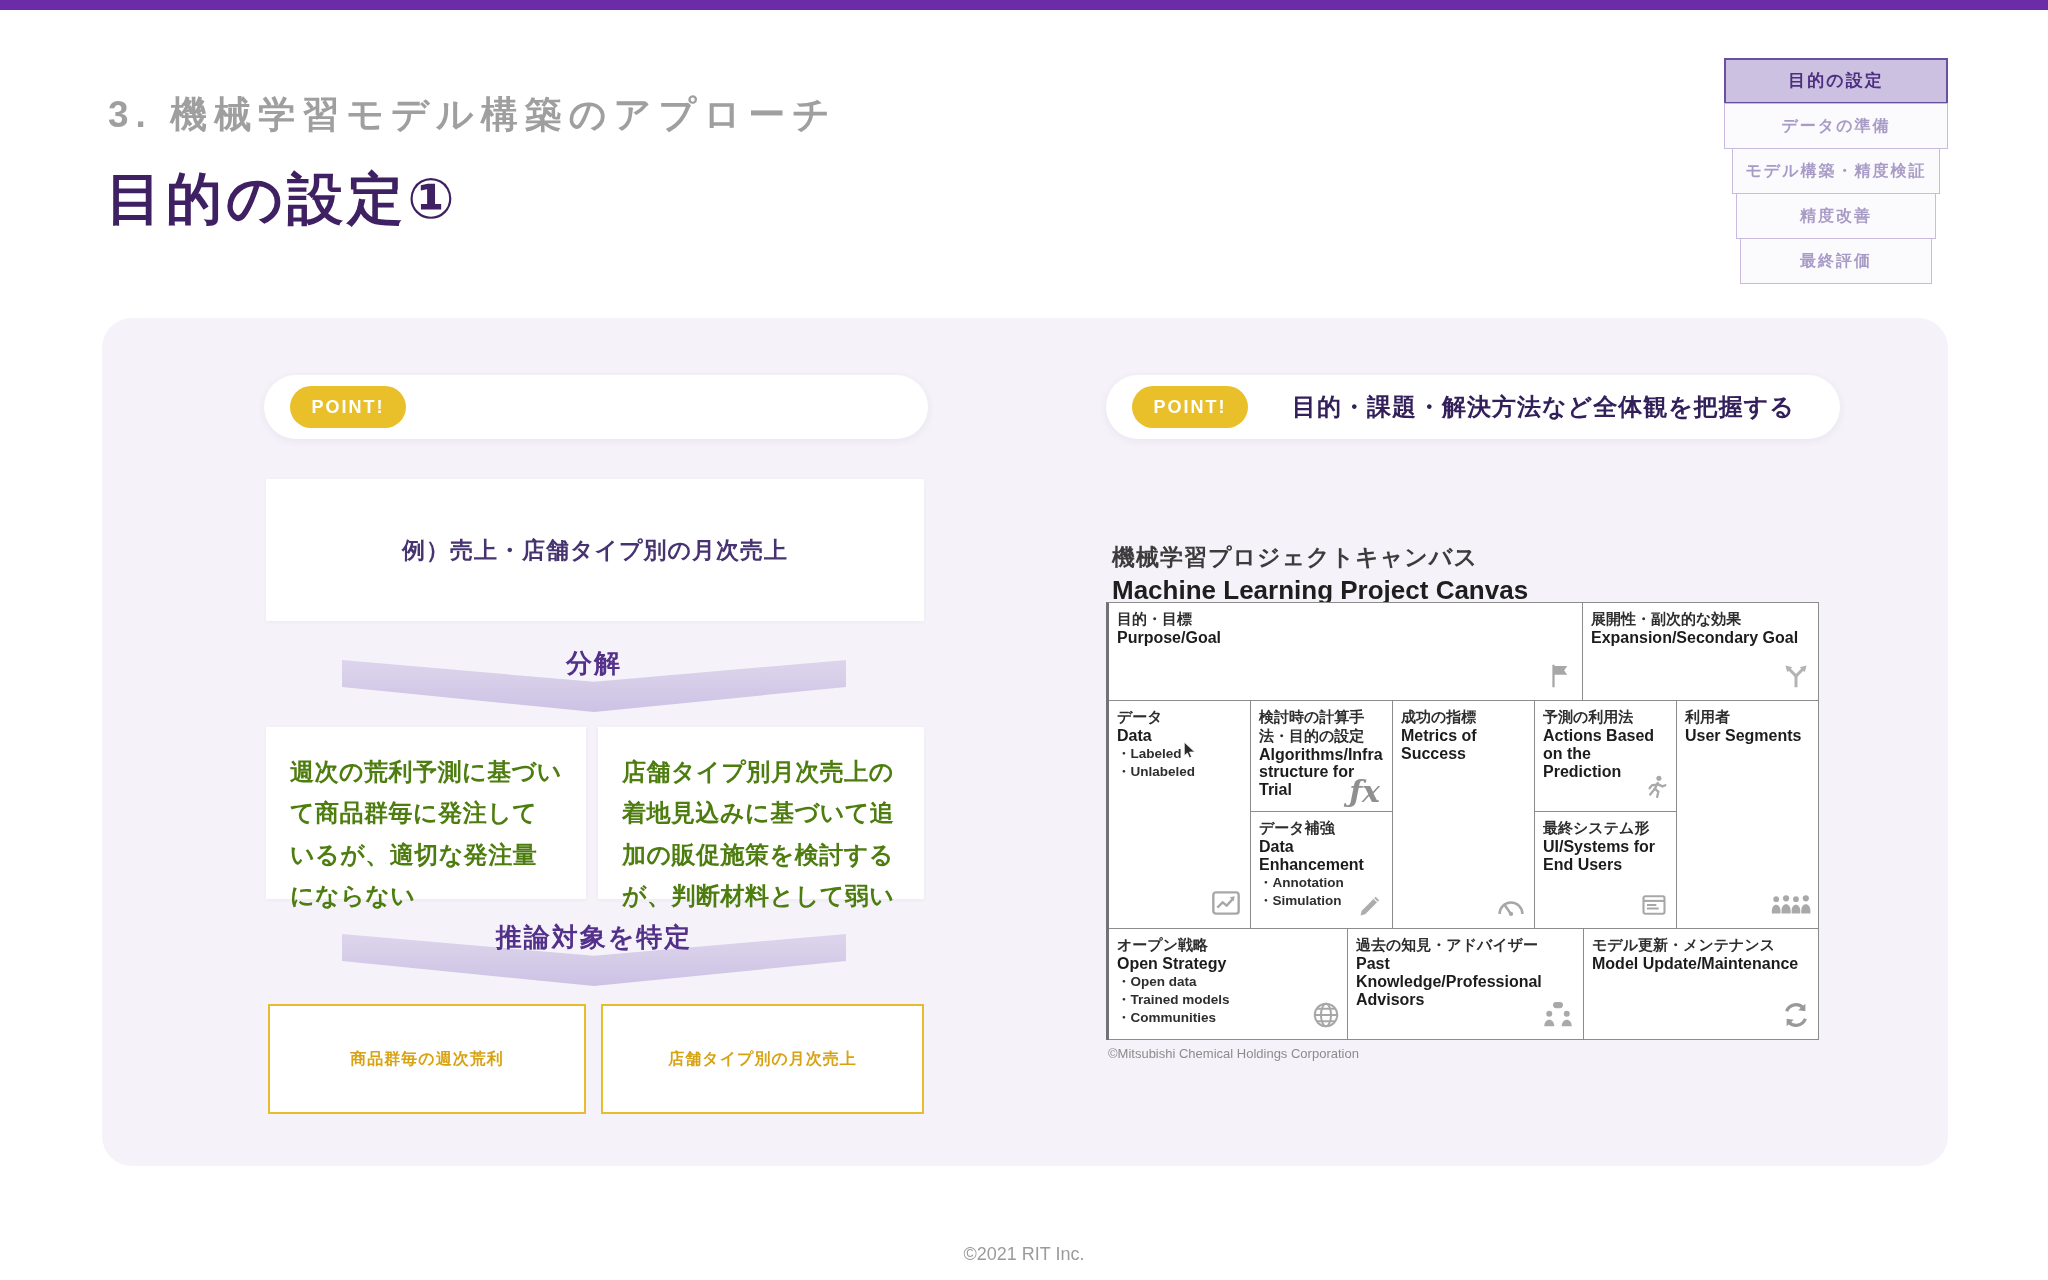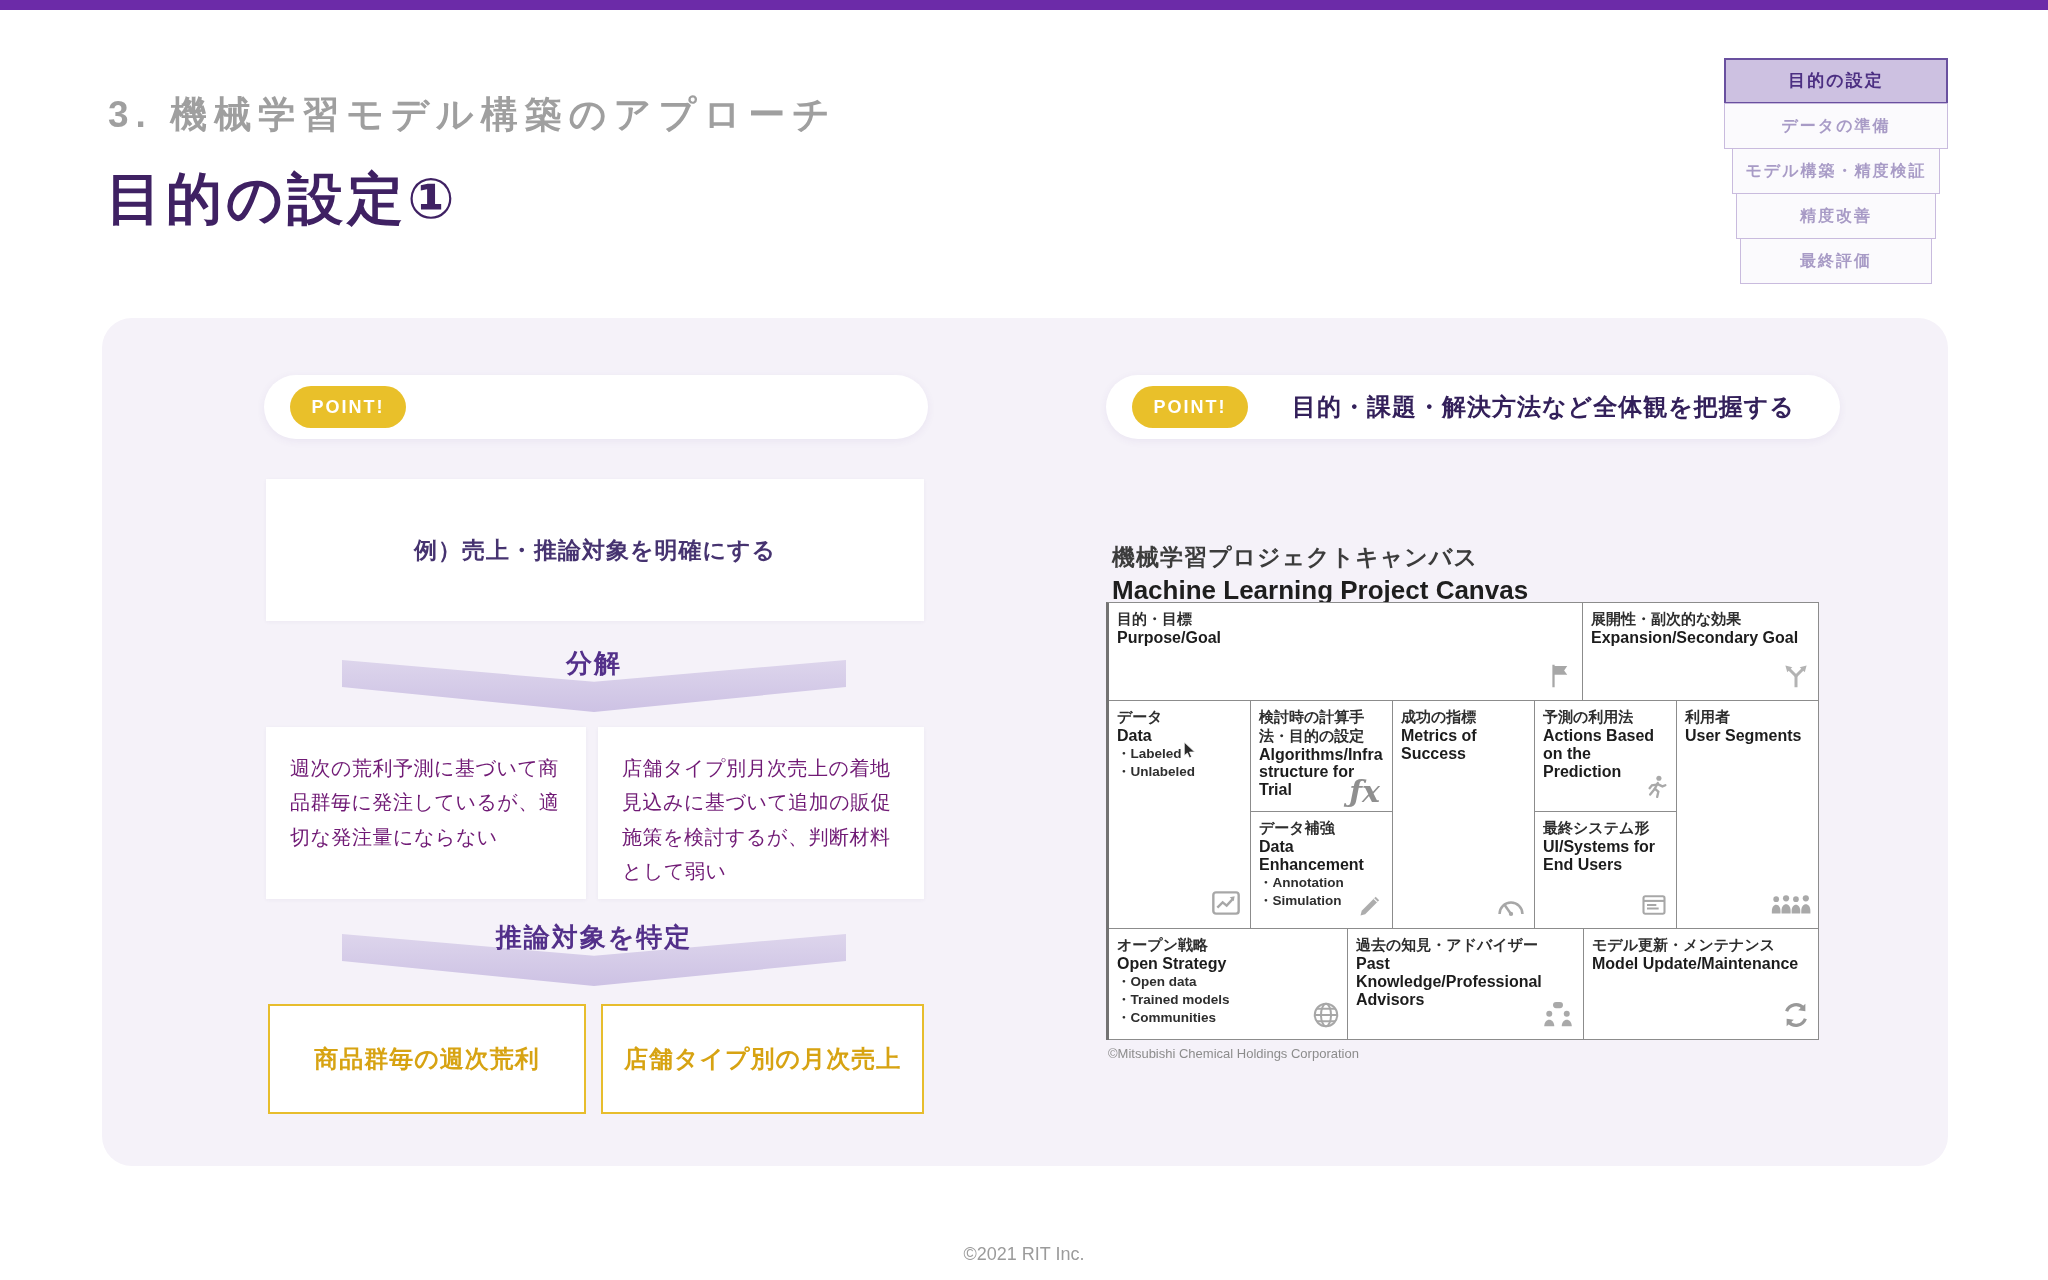--- a/index.html
+++ b/index.html
@@ -48,42 +48,42 @@
   .pill-text{margin-left:44px;font-size:24px;font-weight:700;color:#33205A;letter-spacing:1px;}
 
   
   .white-box{background:#ffffff;box-shadow:0 1px 4px rgba(80,60,120,0.05);}
   .problem-box{left:266px;top:479px;width:658px;height:142px;display:flex;align-items:center;justify-content:center;}
   .problem-text{font-size:23px;font-weight:700;color:#463370;letter-spacing:1px;}
 
   .cause-box{top:727px;height:172px;padding:24px 24px;box-sizing:border-box;}
   .cause-1{left:266px;width:320px;}
   .cause-2{left:598px;width:326px;}
-  .cause-text{font-size:20px;font-weight:400;color:#701a75;line-height:1.72;letter-spacing:0.5px;}
+  .cause-text{font-size:24px;font-weight:700;color:#4d7c0f;line-height:1.72;letter-spacing:0.5px;}
 
   .arrow{width:504px;height:64px;}
   .arrow-1{left:342px;top:648px;}
   .arrow-2{left:342px;top:922px;}
   .arrow .shape{
     position:absolute;left:0;right:0;top:12px;bottom:0;
     background:linear-gradient(180deg,#DDD5EC,#CDC2E4);
     clip-path:polygon(0 0,50% 42%,100% 0,100% 52%,50% 100%,0 52%);
   }
   .arrow .arrow-label{
     position:absolute;left:0;right:0;top:-2px;text-align:center;z-index:2;
     font-size:26px;font-weight:800;color:#53308A;letter-spacing:2px;
   }
 
   .target-box{
     top:1004px;height:110px;background:#ffffff;border:2px solid #E7BD2D;box-sizing:border-box;
     display:flex;align-items:center;justify-content:center;
   }
   .target-1{left:268px;width:318px;}
   .target-2{left:601px;width:323px;}
-  .target-text{font-size:24px;font-weight:700;color:#D7A312;letter-spacing:1px;}
+  .target-text{font-size:16px;font-weight:700;color:#D7A312;letter-spacing:1px;}
 
   
   .canvas-title{left:1112px;top:542px;}
   .canvas-title .ja-t{font-size:23px;font-weight:800;color:#3C3C3C;letter-spacing:1px;}
   .canvas-title .en-t{font-size:26px;font-weight:800;color:#1E1E1E;margin-top:2px;}
 
   .canvas{
     left:1106px;top:602px;width:710px;height:437px;background:#ffffff;
     border-top:1px solid #8C8C8C;border-left:3px solid #737373;box-sizing:content-box;
   }
@@ -123,21 +123,21 @@
   <div class="step w5">最終評価</div>
 </div>
 
 <div class="abs panel"></div>
 
 <div class="abs pill pill-left">
   <div class="badge">POINT!</div>
 </div>
 
 <div class="abs white-box problem-box">
-  <div class="problem-text">例）売上・推論対象を明確にする</div>
+  <div class="problem-text">例）売上・店舗タイプ別の月次売上</div>
 </div>
 
 <div class="abs arrow arrow-1">
   <div class="arrow-label">分解</div>
   <div class="shape"></div>
 </div>
 
 <div class="abs white-box cause-box cause-1">
   <div class="cause-text">週次の荒利予測に基づいて商品群毎に発注しているが、適切な発注量にならない</div>
 </div>

